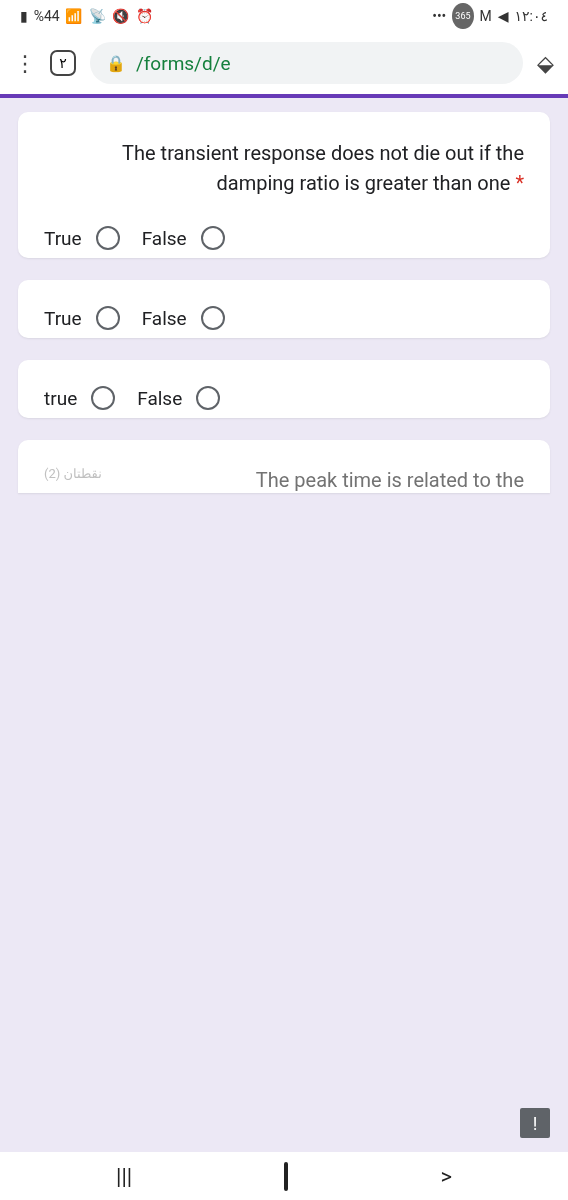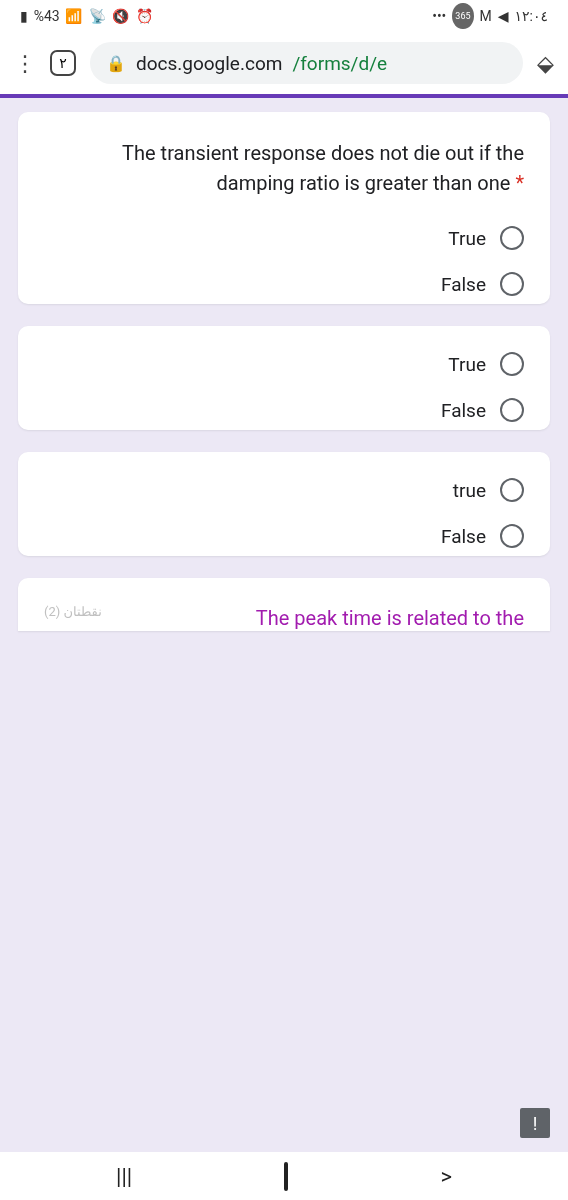--- a/index.html
+++ b/index.html
@@ -78,21 +78,21 @@
     unicode-bidi: plaintext;
     margin-bottom: 28px;
   }
   .question-ltr {
     direction: ltr;
     text-align: right;
   }
   .asterisk { color: #d93025; }
   .options {
     display: flex;
-    flex-direction: column;
+    flex-direction: row;
     gap: 22px;
     align-items: flex-end;
   }
   .option {
     display: flex;
     align-items: center;
     gap: 14px;
     font-size: 19px;
     color: #202124;
     cursor: pointer;
@@ -120,31 +120,31 @@
   }
   .nav-bar {
     height: 48px;
     display: flex;
     align-items: center;
     justify-content: space-around;
     padding: 0 40px;
   }
   .nav-item { font-size: 22px; color: #222; }
   .nav-sq { width:16px; height:16px; border:2px solid #222; border-radius:4px; }
-  .cut-text { font-size:20px; color:#a21caf; text-align:right; padding-top:2px; }
+  .cut-text { font-size:20px; color:#737373; text-align:right; padding-top:2px; }
   .top-row { display:flex; justify-content:space-between; align-items:flex-start;}
   .pts { font-size:13px; color:#c0c0c0; }
 </style>
 </head>
 <body>
 
 <div class="status-bar">
   <div class="status-left">
     <span>▮</span>
-    <span>%43</span>
+    <span>%44</span>
     <span>📶</span>
     <span>📡</span>
     <span>🔇</span>
     <span>⏰</span>
   </div>
   <div class="status-right">
     <span>١٢:٠٤</span>
     <span>◀</span>
     <span>M</span>
     <span style="background:#666;color:#fff;border-radius:50%;font-size:9px;padding:8px 3px">365</span>
@@ -152,21 +152,20 @@
   </div>
 </div>
 
 <div class="browser-bar">
   <span class="menu-dots">⋮</span>
   <div class="tab-badge">
     <span>٢</span>
   </div>
   <div class="url-pill">
     <span class="lock">🔒</span>
-    <span>docs.google.com</span>
       <span class="url-path">/forms/d/e</span>
   </div>
   <span class="home-icon">⬙</span>
 </div>
 
 <div class="progress-line"></div>
 
 <div class="form-area">
 
   <div class="card">

